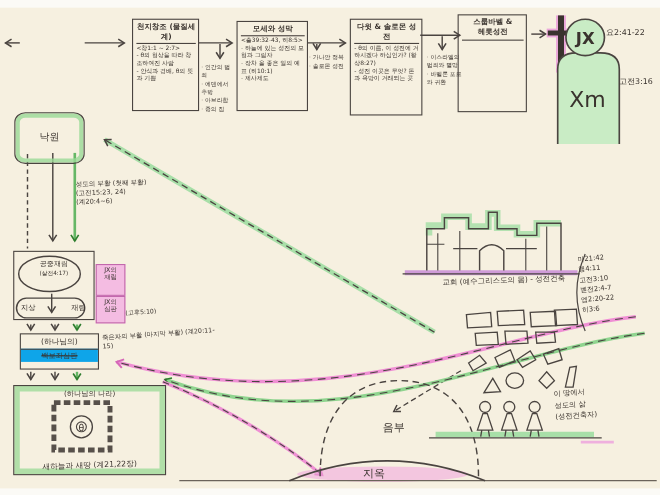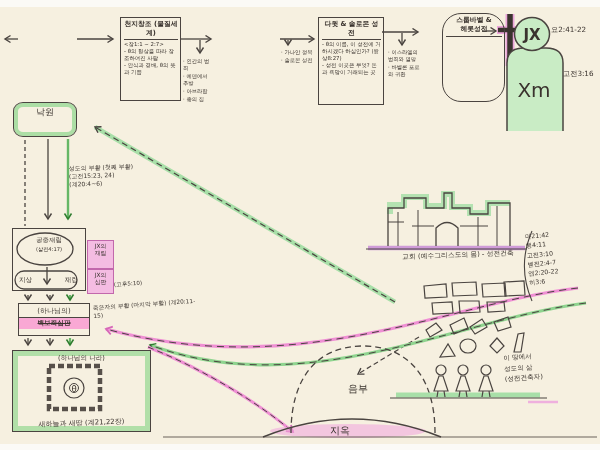--- a/index.html
+++ b/index.html
@@ -15,28 +15,28 @@
   .bt{font-size:6.8px;font-weight:bold;text-align:center;border-bottom:1px solid #4a4440;
       padding-bottom:1px;margin-bottom:1.5px;}
   .bs{font-size:5.4px;}
   .hrd{border-top:1px dashed #8a8176;margin:1.5px 0;}
   .li{font-size:5.4px;}
   .li::before{content:"- ";}
   .flist .li{font-size:5.3px;margin-bottom:1px;}
   .flist .li::before{content:"· ";}
   .cyl{border:1.7px solid #4a4440;border-radius:10px/9px;
        box-shadow:inset 0 0 0 4px rgba(154,217,150,.8);text-align:center;
-       font-size:9px;padding-top:3px;}
+       font-size:9px;padding-top:15px;}
   .lbl{font-size:6.4px;line-height:1.35;}
   .tag{border:1.2px solid #c268ac;background:#f4bce2;text-align:center;
        font-size:5.8px;line-height:1.25;padding-top:2px;}
   .mil{border:1.6px solid #4a4440;text-align:center;}
   .milt{font-size:7px;padding:2px 0 1px 0;}
-  .band{background:#f9a8d4;border-top:1.2px solid #4a4440;font-size:6.6px;
-        font-weight:bold;text-decoration:line-through;padding:1px 0;}
+  .band{background:#0ea5e9;border-top:1.2px solid #4a4440;font-size:6.6px;
+        font-weight:normal;text-decoration:line-through;padding:1px 0;}
   .king{border:1.6px solid #4a4440;box-shadow:inset 0 0 0 5px rgba(154,217,150,.75);}
   .kt{position:absolute;top:3px;left:0;width:100%;text-align:center;font-size:6.6px;}
   .kc{position:absolute;bottom:3px;left:0;width:100%;text-align:center;font-size:7px;
       transform:rotate(-2deg);}
   .rap{border:1.7px solid #4a4440;}
   .rap .a1{position:absolute;top:7px;left:0;width:100%;text-align:center;font-size:6.4px;}
   .rap .a2{position:absolute;top:17px;left:0;width:100%;text-align:center;font-size:5.2px;}
   .rap .g1{position:absolute;top:47px;left:6px;font-size:6.6px;}
   .rap .g2{position:absolute;top:47px;right:7px;font-size:6.6px;}
   .refs{font-size:6.2px;line-height:1.5;transform:rotate(-5deg);}
@@ -189,38 +189,45 @@
     <div class="li">안식과 경배, θ의 뜻과 기쁨</div>
   </div>
 
   <div class="flist" style="left:183px;top:58px;width:31px;">
     <div class="li">인간의 범죄</div>
     <div class="li">에덴에서 추방</div>
     <div class="li">아브라함</div>
     <div class="li">종의 집</div>
   </div>
 
+  <div class="box" style="left:215px;top:19px;width:58px;height:77px;">
+    <div class="bt">모세와 성막</div>
+    <div class="bs">&lt;출39:32-43, 히8:5&gt;</div>
+    <div class="li">하늘에 있는 성전의 모형과 그림자</div>
+    <div class="li">장차 올 좋은 일의 예표 (히10:1)</div>
+    <div class="li">제사제도</div>
+  </div>
 
   <div class="flist" style="left:281px;top:49px;width:35px;">
     <div class="li">가나안 정복</div>
     <div class="li">솔로몬 성전</div>
   </div>
 
   <div class="box" style="left:318px;top:17px;width:59px;height:83px;">
     <div class="bt">다윗 &amp; 솔로몬 성전</div>
     <div class="li">θ의 이름, 이 성전에 거하시겠다 하심인가? (왕상8:27)</div>
     <div class="li">성전 이곳은 무엇? 돈과 욕망이 거래되는 곳</div>
   </div>
 
   <div class="flist" style="left:388px;top:49px;width:33px;">
     <div class="li">이스라엘의 범죄와 멸망</div>
     <div class="li">바벨론 포로와 귀환</div>
   </div>
 
-  <div class="box" style="left:442px;top:13px;width:56px;height:84px;border-radius:19px;">
+  <div class="box" style="left:416px;top:13px;width:56px;height:84px;">
     <div class="b5t">스룹바벨 &amp;</div>
     <div class="b5t b5u">헤롯성전</div>
   </div>
 
   <div class="txt jref" style="left:551px;top:25px;width:46px;">요2:41-22</div>
   <div class="txt jref" style="left:563px;top:69px;width:54px;">고전3:16</div>
 
   <div class="txt lbl rot2" style="left:69px;top:163px;width:92px;font-size:6px;">
     <div>성도의 부활 (첫째 부활)</div>
     <div>(고전15:23, 24)</div>

